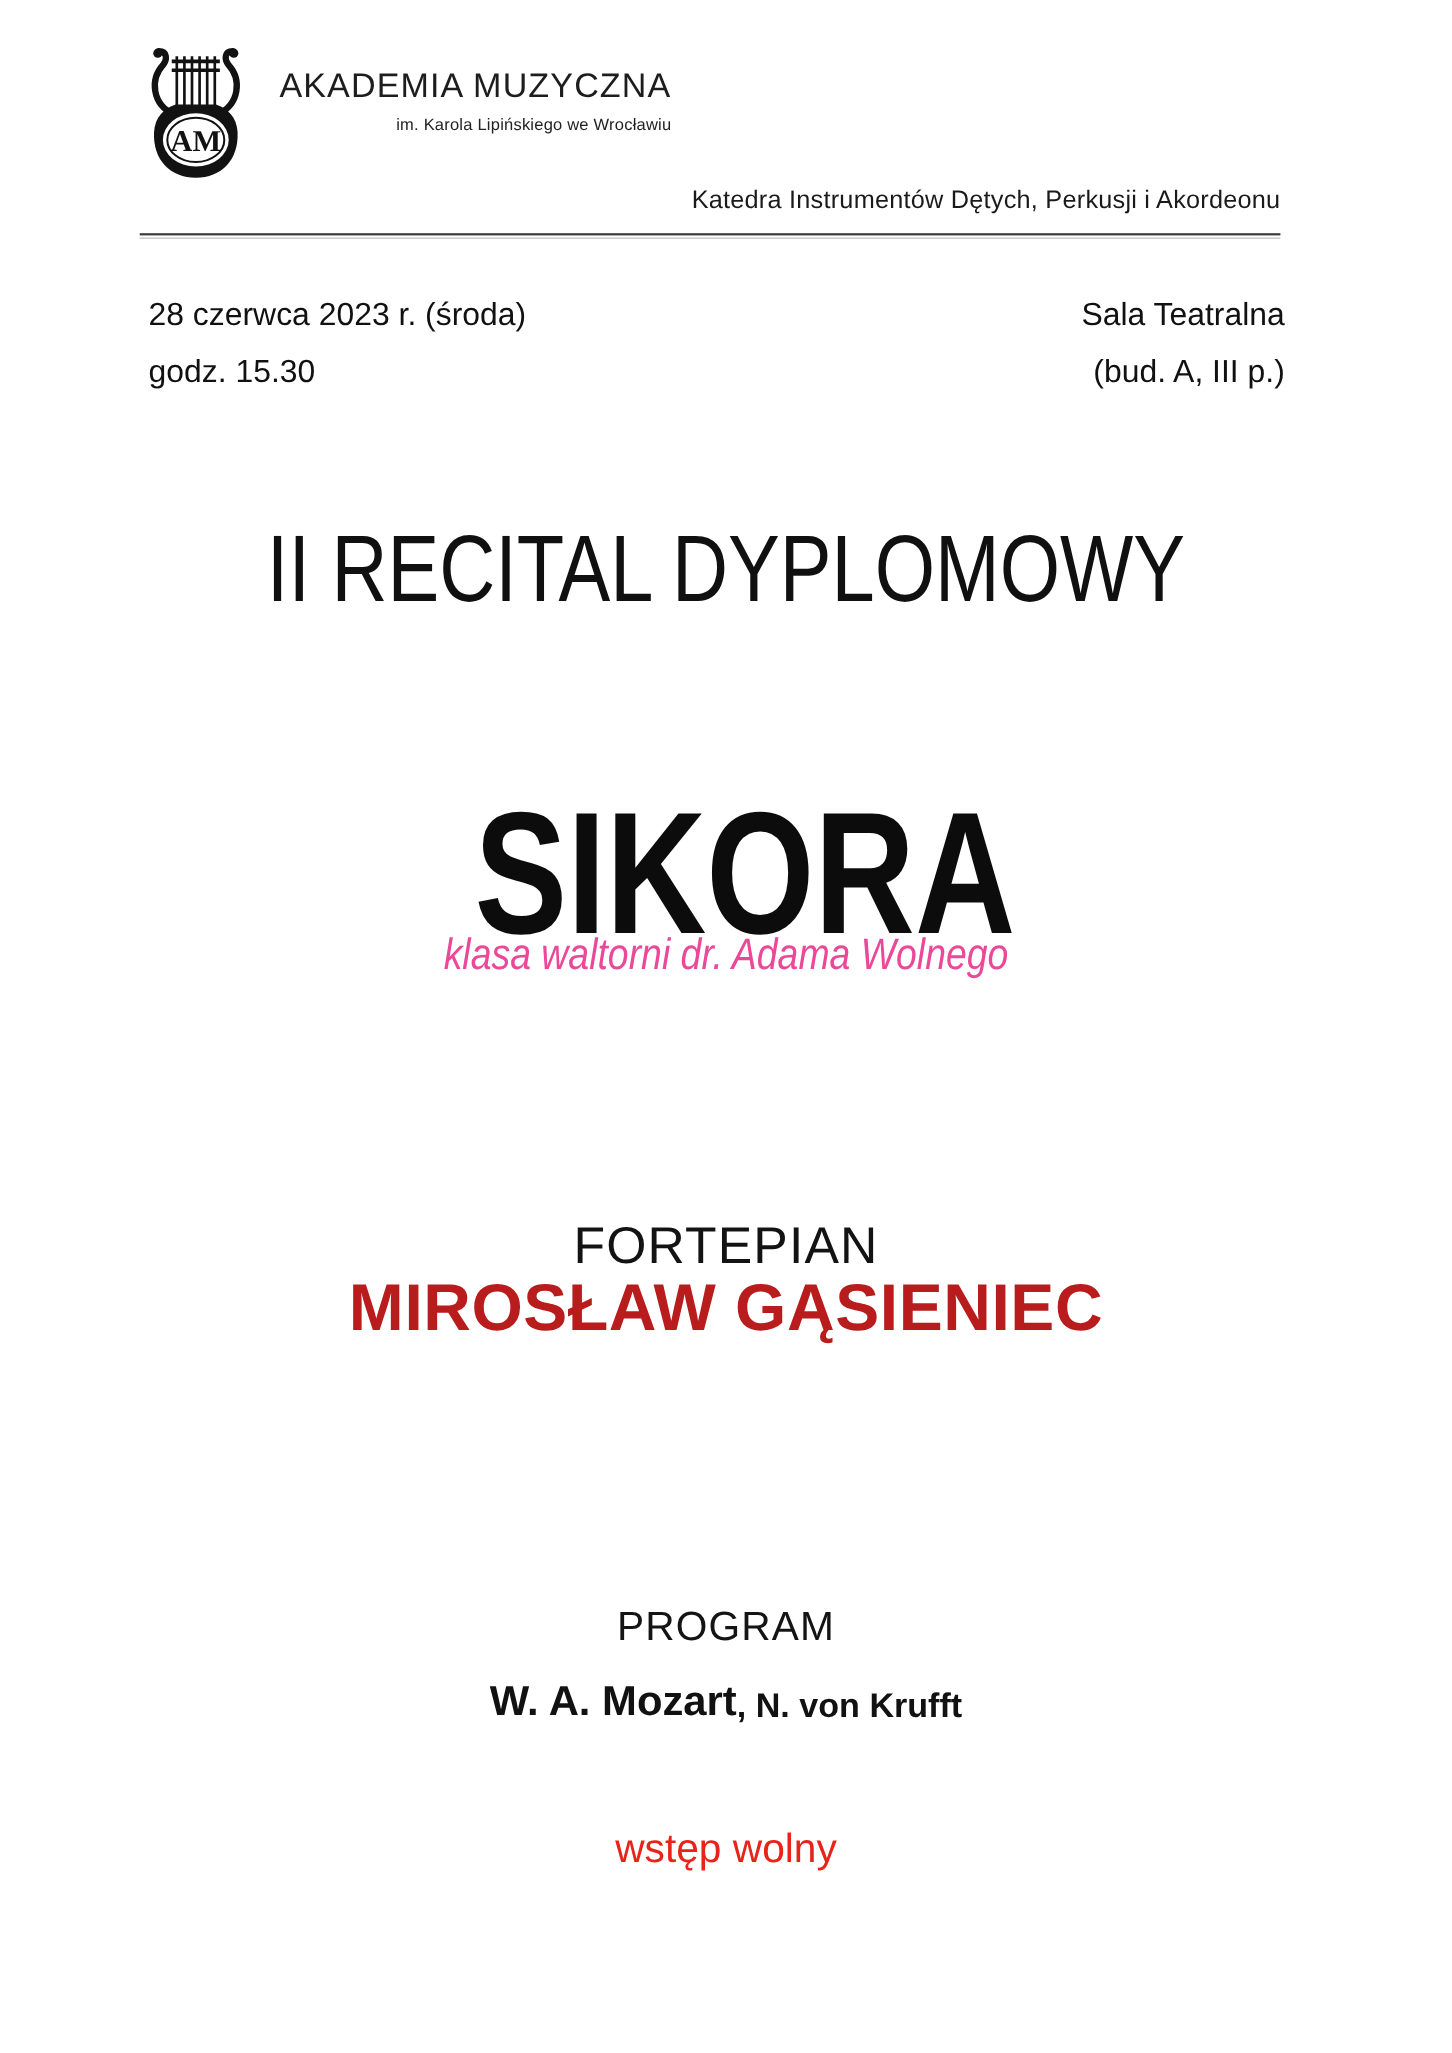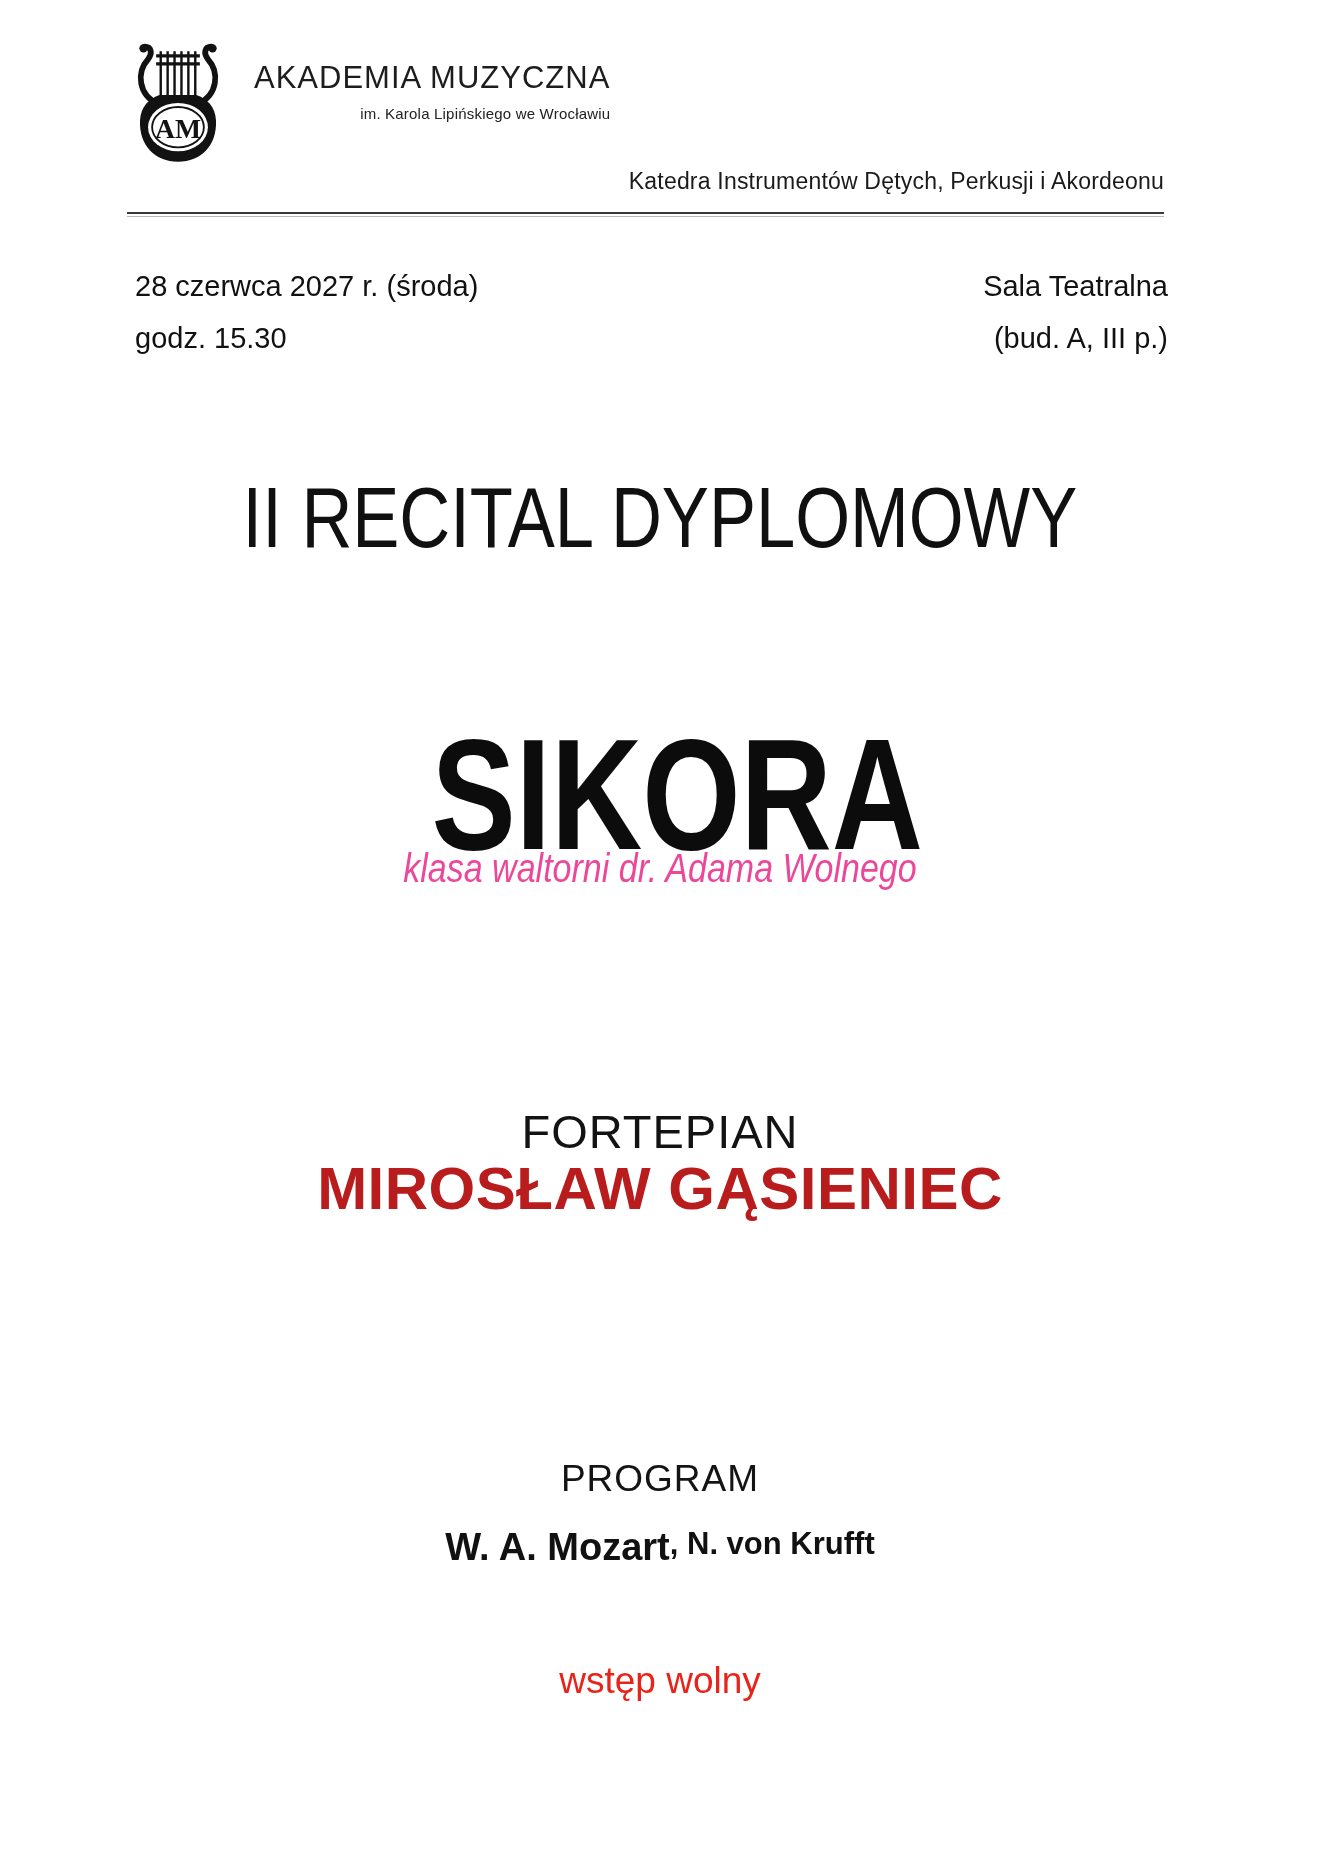--- a/index.html
+++ b/index.html
@@ -43,21 +43,21 @@
   .name-line{font-weight:700;color:#0c0c0c;white-space:nowrap;}
   .first-name{top:566px;font-size:158px;}
   .first-name .condensed{transform:scaleX(.78);}
   .last-name{top:704px;font-size:158px;padding-left:35px;}
   .last-name .condensed{transform:scaleX(.80);}
   .class-note{top:846px;font-size:40px;font-style:italic;color:#ec4899;white-space:nowrap;}
   .class-note .condensed{transform:scaleX(.85);}
   .instrument{top:1104px;font-size:47px;letter-spacing:1px;color:#131313;}
   .pianist{top:1154px;font-size:60px;font-weight:700;color:#b91c1c;letter-spacing:.5px;}
   .program-heading{top:1458px;font-size:37px;letter-spacing:1px;color:#141414;}
-  .composers{top:1526px;align-items:flex-start;white-space:nowrap;}
+  .composers{top:1526px;align-items:flex-end;white-space:nowrap;}
   .composers-main{font-size:38px;font-weight:700;color:#111;}
   .composers-secondary{font-size:31px;font-weight:700;color:#111;}
   .admission{top:1660px;font-size:37px;}
 </style>
 </head>
 <body>
 
 <div class="page">
 
   <div class="logo-wrap">
@@ -98,21 +98,21 @@
   </div>
 
   <div class="department">Katedra Instrumentów Dętych, Perkusji i Akordeonu</div>
 
   <div class="rule">
     <div class="r1"></div>
       <div class="r2"></div>
   </div>
 
   <div class="info-row row-1">
-    <span>28 czerwca 2027 r. (środa)</span>
+    <span>28 czerwca 2023 r. (środa)</span>
     <span>Sala Teatralna</span>
   </div>
   <div class="info-row row-2">
     <span>godz. 15.30</span>
     <span>(bud. A, III p.)</span>
   </div>
 
   <div class="centered recital-title">
     <span class="condensed">II RECITAL DYPLOMOWY</span>
   </div>

